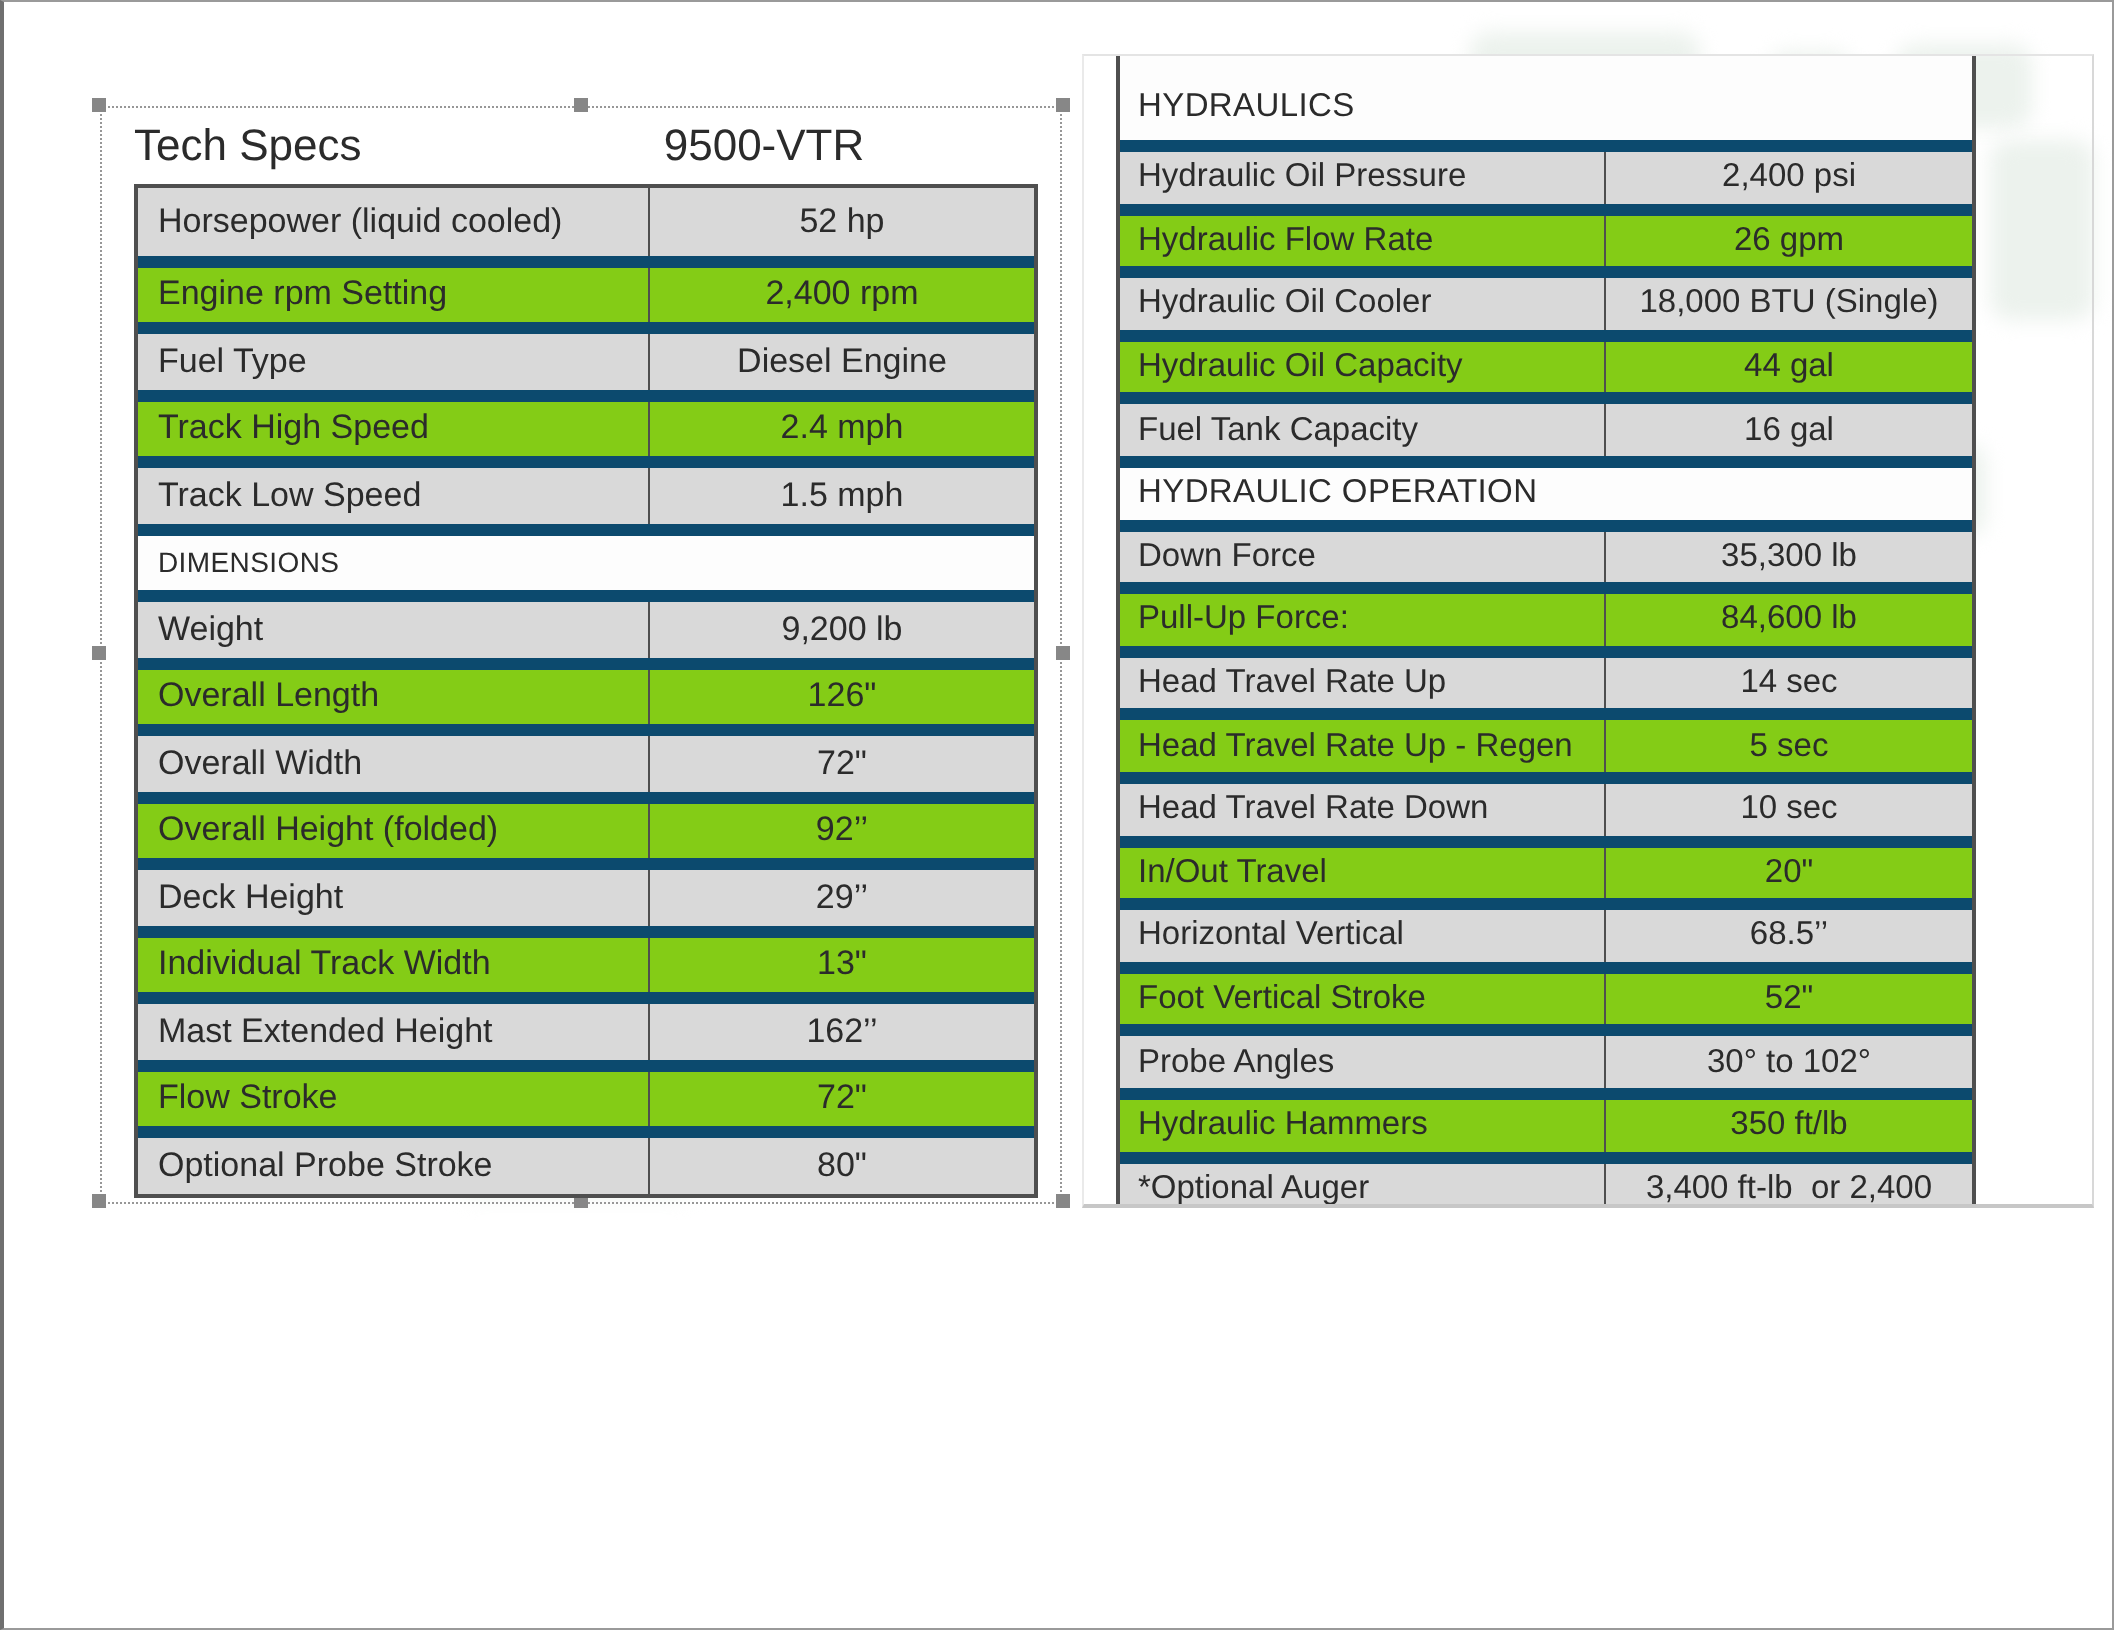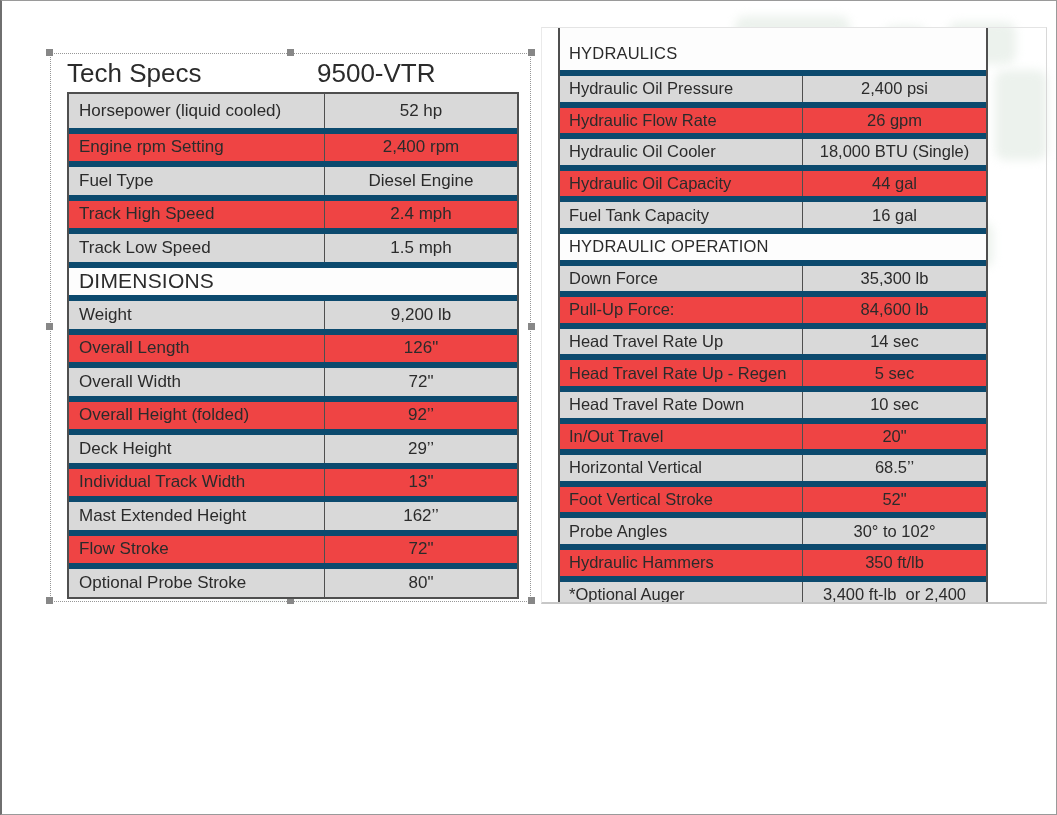--- a/index.html
+++ b/index.html
@@ -35,30 +35,30 @@
   .trow:first-child { border-top:none; }
   .trow .lbl {
     display:flex; align-items:center; padding-left:10px;
     box-sizing:border-box; white-space:nowrap;
   }
   .trow .val {
     flex:1; display:flex; align-items:center; justify-content:center;
     border-left:1px solid #4f4f4f; box-sizing:border-box; white-space:pre;
   }
   .trow.g { background:#d9d9d9; }
-  .trow.w { background:#ef4444; }
-  .trow.hdr { background:#fdfdfd; font-size:21px; letter-spacing:.2px; }
+  .trow.w { background:#84cc16; }
+  .trow.hdr { background:#fdfdfd; font-size:14px; letter-spacing:.2px; }
   .trow.hdr .lbl { width:100% !important; }
 
   
   .lt-head {
     position:absolute; left:67px; top:57px; width:452px; height:32px;
-    font-size:26px; display:flex; align-items:center;
-  }
-  .lt-model { position:absolute; left:250px; width:130px; }
+    font-size:22px; display:flex; align-items:center;
+  }
+  .lt-model { position:absolute; left:250px; width:130px; text-align:center; }
   .tbl-left { left:67px; top:92px; width:452px; }
   .tbl-left .trow { height:33.5px; }
   .tbl-left .trow .lbl { width:255px; }
 
   
   .rpanel {
     position:absolute; left:541px; top:27px; width:506px; height:577px;
     overflow:hidden; box-sizing:border-box;
     border-top:1px solid #e4e4e4; border-left:1px solid #eaeaea;
     border-right:1px solid #d8d8d8; border-bottom:2px solid #c7c7c7;

